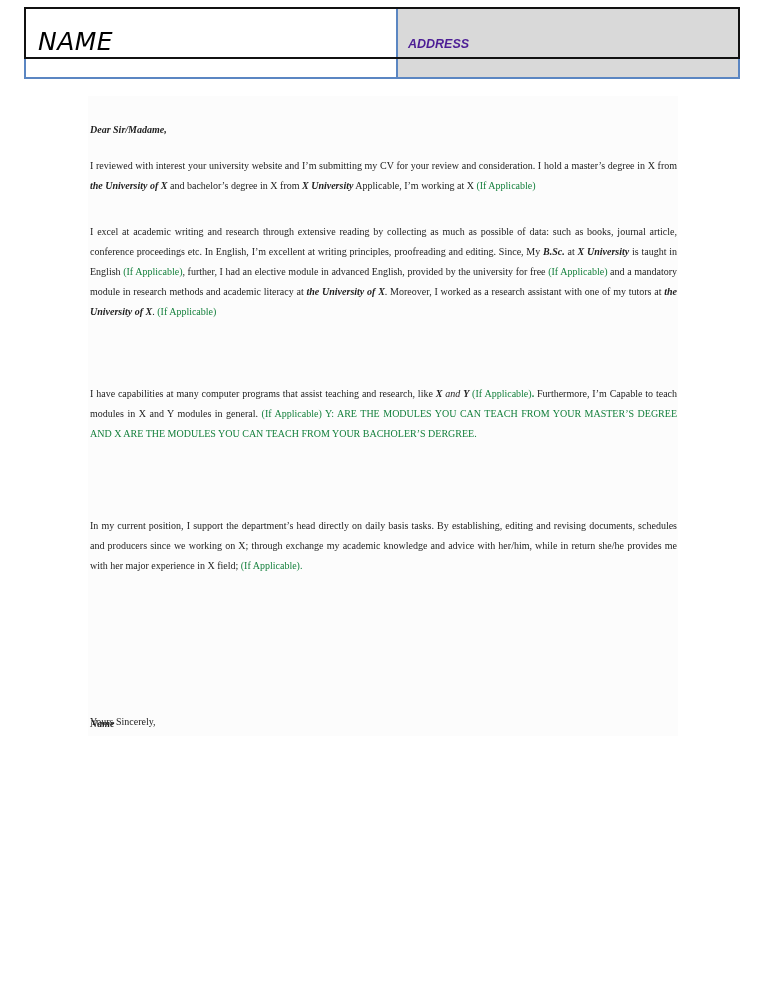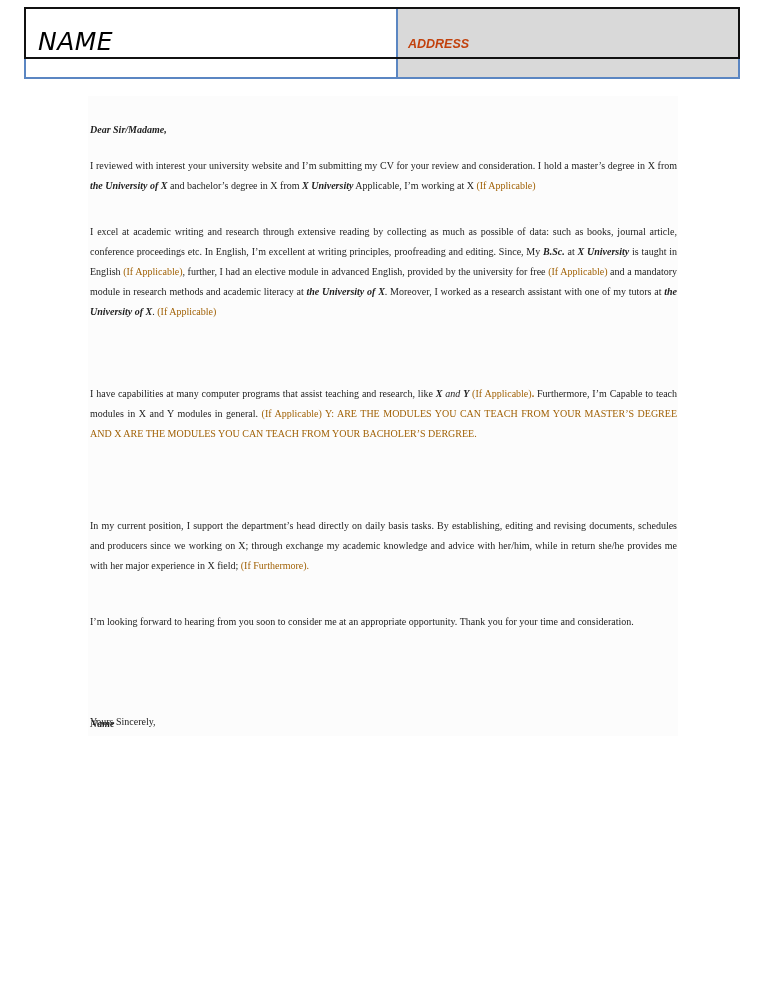--- a/index.html
+++ b/index.html
@@ -22,30 +22,30 @@
     border: 2px solid #111; border-bottom-width: 2px; box-sizing: border-box; pointer-events: none;
   }
   .name-title {
     position: absolute; left: 12px; top: 18px;
     font-family: "DejaVu Sans", sans-serif; font-style: italic; font-size: 25px;
     color: #000; letter-spacing: 0.5px;
   }
   .address-title {
     position: absolute; left: 10px; top: 28px;
     font-family: "Liberation Sans", sans-serif; font-style: italic; font-weight: bold; font-size: 12.5px;
-    color: #c2410c;
+    color: #4c1d95;
   }
 
   .letter {
     position: absolute; left: 88px; top: 96px; width: 590px; height: 640px;
     background: #fcfcfc;
     font-family: "Liberation Serif", serif; font-size: 10px; line-height: 20px; color: #222;
   }
   .letter p { margin: 0; text-align: justify; }
-  .red { color: #a16207; }
+  .red { color: #15803d; }
   .bi { font-weight: bold; font-style: italic; }
   .it { font-style: italic; }
 
   .salutation { position: absolute; left: 2px; top: 24px; }
   .p1 { position: absolute; left: 2px; top: 60px; width: 587px; }
   .p2 { position: absolute; left: 2px; top: 126px; width: 587px; }
   .p3 { position: absolute; left: 2px; top: 288px; width: 587px; }
   .p4 { position: absolute; left: 2px; top: 420px; width: 587px; }
   .p5 { position: absolute; left: 2px; top: 516px; width: 587px; }
   .closing { position: absolute; left: 2px; top: 616px; }
@@ -66,19 +66,18 @@
 
 <div class="letter">
   <p class="salutation bi">Dear Sir/Madame,</p>
 
   <p class="p1"><span>I reviewed with interest your university website and I’m submitting my CV for your review and consideration. I hold a master’s degree in X from </span><span class="bi">the University of X</span><span> and bachelor’s degree in X from </span><span class="bi">X University</span><span>  Applicable, I’m working at X </span><span class="red">(If Applicable)</span></p>
 
   <p class="p2"><span> I excel at academic writing and research through extensive reading by collecting as much as possible of data: such as books, journal article, conference proceedings etc. In English, I’m excellent at writing principles, proofreading and editing. Since, My </span><span class="bi">B.Sc.</span><span> at </span><span class="bi">X University</span><span> is taught in English </span><span class="red">(If Applicable)</span><span>, further, I had an elective module in advanced English, provided by the university for free </span><span class="red">(If Applicable)</span><span> and a mandatory module in research methods and academic literacy at </span><span class="bi">the University of X</span><span>. Moreover, I worked as a research assistant with one of my tutors at </span><span class="bi">the University of X</span><span>. </span><span class="red">(If Applicable)</span></p>
 
   <p class="p3"><span> I have capabilities at many computer programs that assist teaching and research, like </span><span class="bi">X</span><span class="it"> and </span><span class="bi">Y</span><span class="red"> (If Applicable)</span><span class="red" style="font-weight:bold">.</span><span> Furthermore, I’m Capable to teach modules in X and Y modules in general. </span><span class="red">(If Applicable) Y: ARE THE MODULES YOU CAN TEACH FROM YOUR MASTER’S DEGREE AND X ARE THE MODULES YOU CAN TEACH FROM YOUR BACHOLER’S DERGREE.</span></p>
 
-  <p class="p4"><span>In my current position, I support the department’s head directly on daily basis tasks. By establishing, editing and revising documents, schedules and producers since we working on X; through exchange my academic knowledge and advice with her/him, while in return she/he provides me with her major experience in X field; </span><span class="red">(If Furthermore).</span></p>
+  <p class="p4"><span>In my current position, I support the department’s head directly on daily basis tasks. By establishing, editing and revising documents, schedules and producers since we working on X; through exchange my academic knowledge and advice with her/him, while in return she/he provides me with her major experience in X field; </span><span class="red">(If Applicable).</span></p>
 
-  <p class="p5">I’m looking forward to hearing from you soon to consider me at an appropriate opportunity. Thank you for your time and consideration.</p>
 
   <p class="closing">Yours Sincerely,</p>
   <p class="signature bi">Name</p>
 </div>
 
 </body></html>

